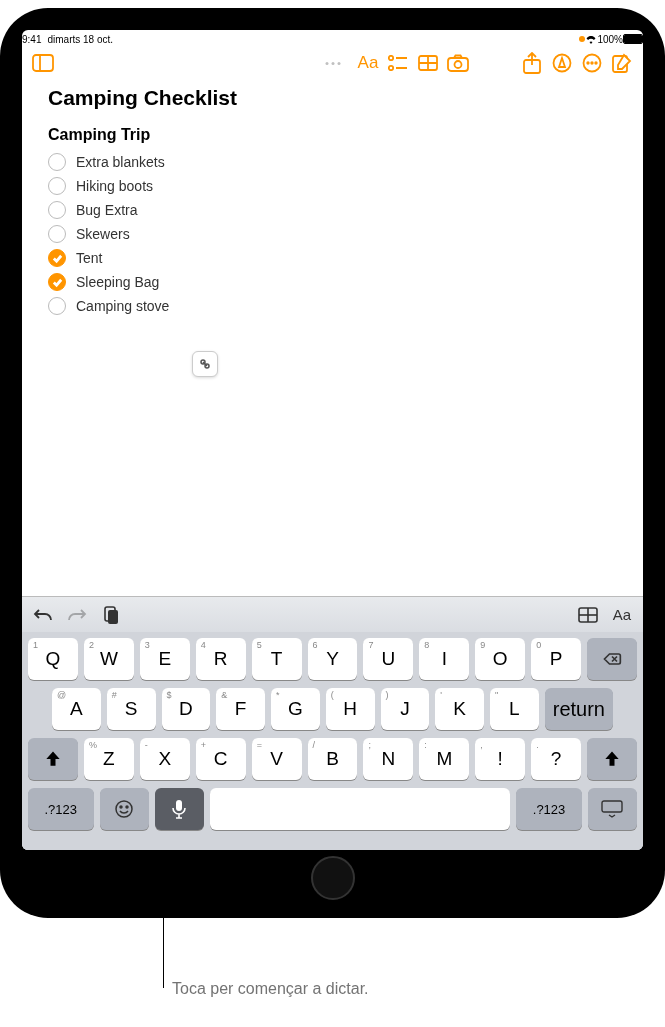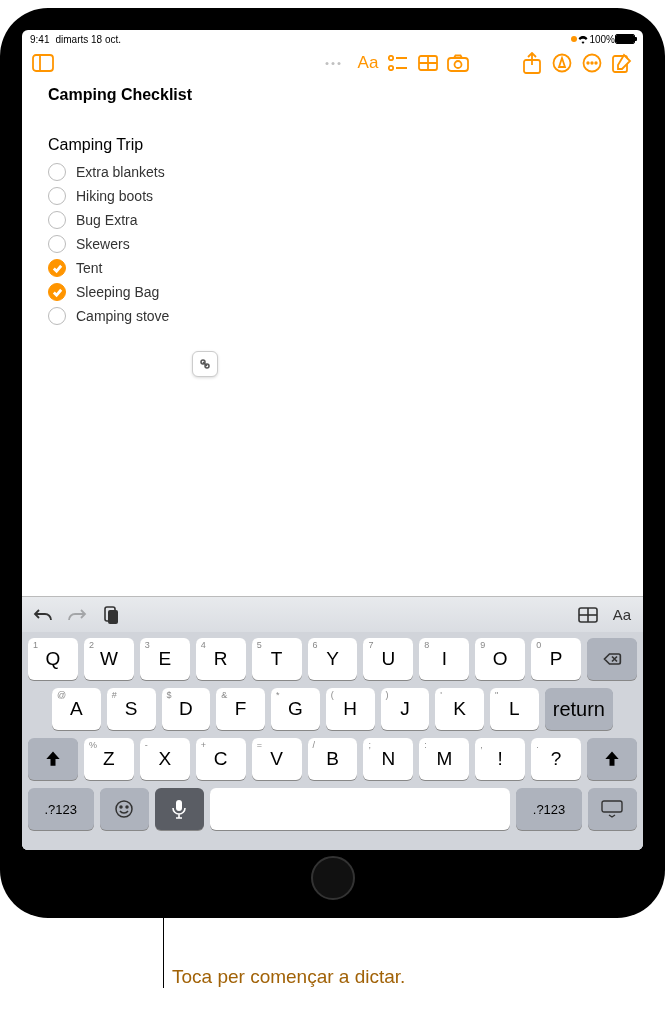--- a/index.html
+++ b/index.html
@@ -1,36 +1,36 @@
 <!DOCTYPE html>
 <html><head>
 <meta charset="utf-8">
 <style>
 *{margin:0;padding:0;box-sizing:border-box;-webkit-font-smoothing:antialiased}
 body{background:#fff;font-family:-apple-system,Helvetica Neue,Arial,sans-serif;display:flex;flex-direction:column;align-items:center}
 .device{width:665px;height:910px;background:#000;border-radius:48px;padding:22px;position:relative;margin-top:8px}
 .camera{position:absolute;top:30px;left:50%;transform:translateX(-50%);width:8px;height:8px;background:#222;border-radius:50%}
 .home-btn{position:absolute;bottom:18px;left:50%;transform:translateX(-50%);width:44px;height:44px;border:2px solid #333;border-radius:50%;background:#111}
 .screen{width:100%;height:820px;background:#fff;border-radius:6px;overflow:hidden;display:flex;flex-direction:column;position:relative}
-.status-bar{height:18px;display:flex;align-items:center;padding:0 8px;font-size:10px;color:#000}
+.status-bar{height:18px;display:flex;align-items:center;padding:0 0;font-size:10px;color:#000}
 .status-left{display:flex;gap:6px;align-items:center}
 .status-right{margin-left:auto;display:flex;align-items:center}
 .orange-dot{width:6px;height:6px;background:#ff9500;border-radius:50%}
 .wifi{width:12px;height:9px}
 .battery{width:20px;height:10px;border:1px solid #000;border-radius:2px;position:relative}
 .battery::after{content:'';position:absolute;right:-3px;top:2px;width:2px;height:4px;background:#000;border-radius:0 1px 1px 0}
 .battery-fill{background:#000;height:100%;width:100%;border-radius:1px}
 .toolbar{height:30px;display:flex;align-items:center;padding:0 8px;gap:4px}
 .tb-icon{width:26px;height:26px;display:flex;align-items:center;justify-content:center;color:#ff9500;cursor:pointer}
 .tb-spacer{flex:1}
 .tb-center{position:absolute;left:50%;transform:translateX(-50%);display:flex;gap:3px}
 .tb-center .dot{width:3px;height:3px;background:#c0c0c0;border-radius:50%}
 .note-content{flex:1;padding:8px 26px;overflow:auto;background:#fff}
-.note-title{font-size:16px;font-weight:700;margin-bottom:32px}
-.note-heading{font-size:16px;font-weight:400;margin-bottom:6px}
+.note-title{font-size:21px;font-weight:700;margin-bottom:16px}
+.note-heading{font-size:16px;font-weight:700;margin-bottom:6px}
 .checklist{list-style:none}
 .check-item{display:flex;align-items:center;gap:10px;padding:3px 0;font-size:14px;color:#333}
 .check-circle{width:18px;height:18px;border:1.5px solid #bbb;border-radius:50%;flex-shrink:0;display:flex;align-items:center;justify-content:center}
 .check-circle.checked{background:#ff9500;border-color:#ff9500}
 .check-circle.checked svg{display:block}
 .check-circle svg{display:none;width:11px;height:11px;stroke:#fff;stroke-width:3;fill:none}
 .cursor-bubble{position:absolute;left:170px;top:321px;width:26px;height:26px;background:#fff;border:1px solid #ccc;border-radius:6px;display:flex;align-items:center;justify-content:center;box-shadow:0 1px 3px rgba(0,0,0,.15)}
 .kb-wrap{background:#d1d4da}
 .kb-toolbar{height:36px;background:linear-gradient(#e8eaed,#dadde2);display:flex;align-items:center;padding:0 10px;gap:12px;border-top:1px solid #bbb}
 .kb-tb-icon{color:#555;width:22px;height:22px;display:flex;align-items:center;justify-content:center}
@@ -42,21 +42,21 @@
 .key{flex:1;height:42px;background:#fff;border-radius:6px;box-shadow:0 1px 0 #888;display:flex;flex-direction:column;align-items:center;justify-content:center;font-size:19px;color:#000;position:relative;cursor:pointer}
 .key .sub{position:absolute;top:2px;left:5px;font-size:9px;color:#888}
 .key.gray{background:#aeb3bd;color:#000}
 .key.dark{background:#5a5d64;color:#fff}
 .key.return{flex:1.4;font-size:20px}
 .key.space{flex:5.5}
 .key.shift svg,.key.backspace svg{width:20px;height:20px}
 .row2{padding:0 24px}
 .caption-wrap{width:665px;position:relative;height:100px}
 .callout-line{position:absolute;left:163px;top:-64px;width:1px;height:134px;background:#000}
-.caption{position:absolute;left:172px;top:48px;font-size:19px;color:#a16207}
+.caption{position:absolute;left:172px;top:62px;font-size:16px;color:#737373}
 </style>
 </head>
 <body>
 
 <div class="device">
   <div class="camera"></div>
   <div class="screen">
 
     <div class="status-bar">
       <div class="status-left">

